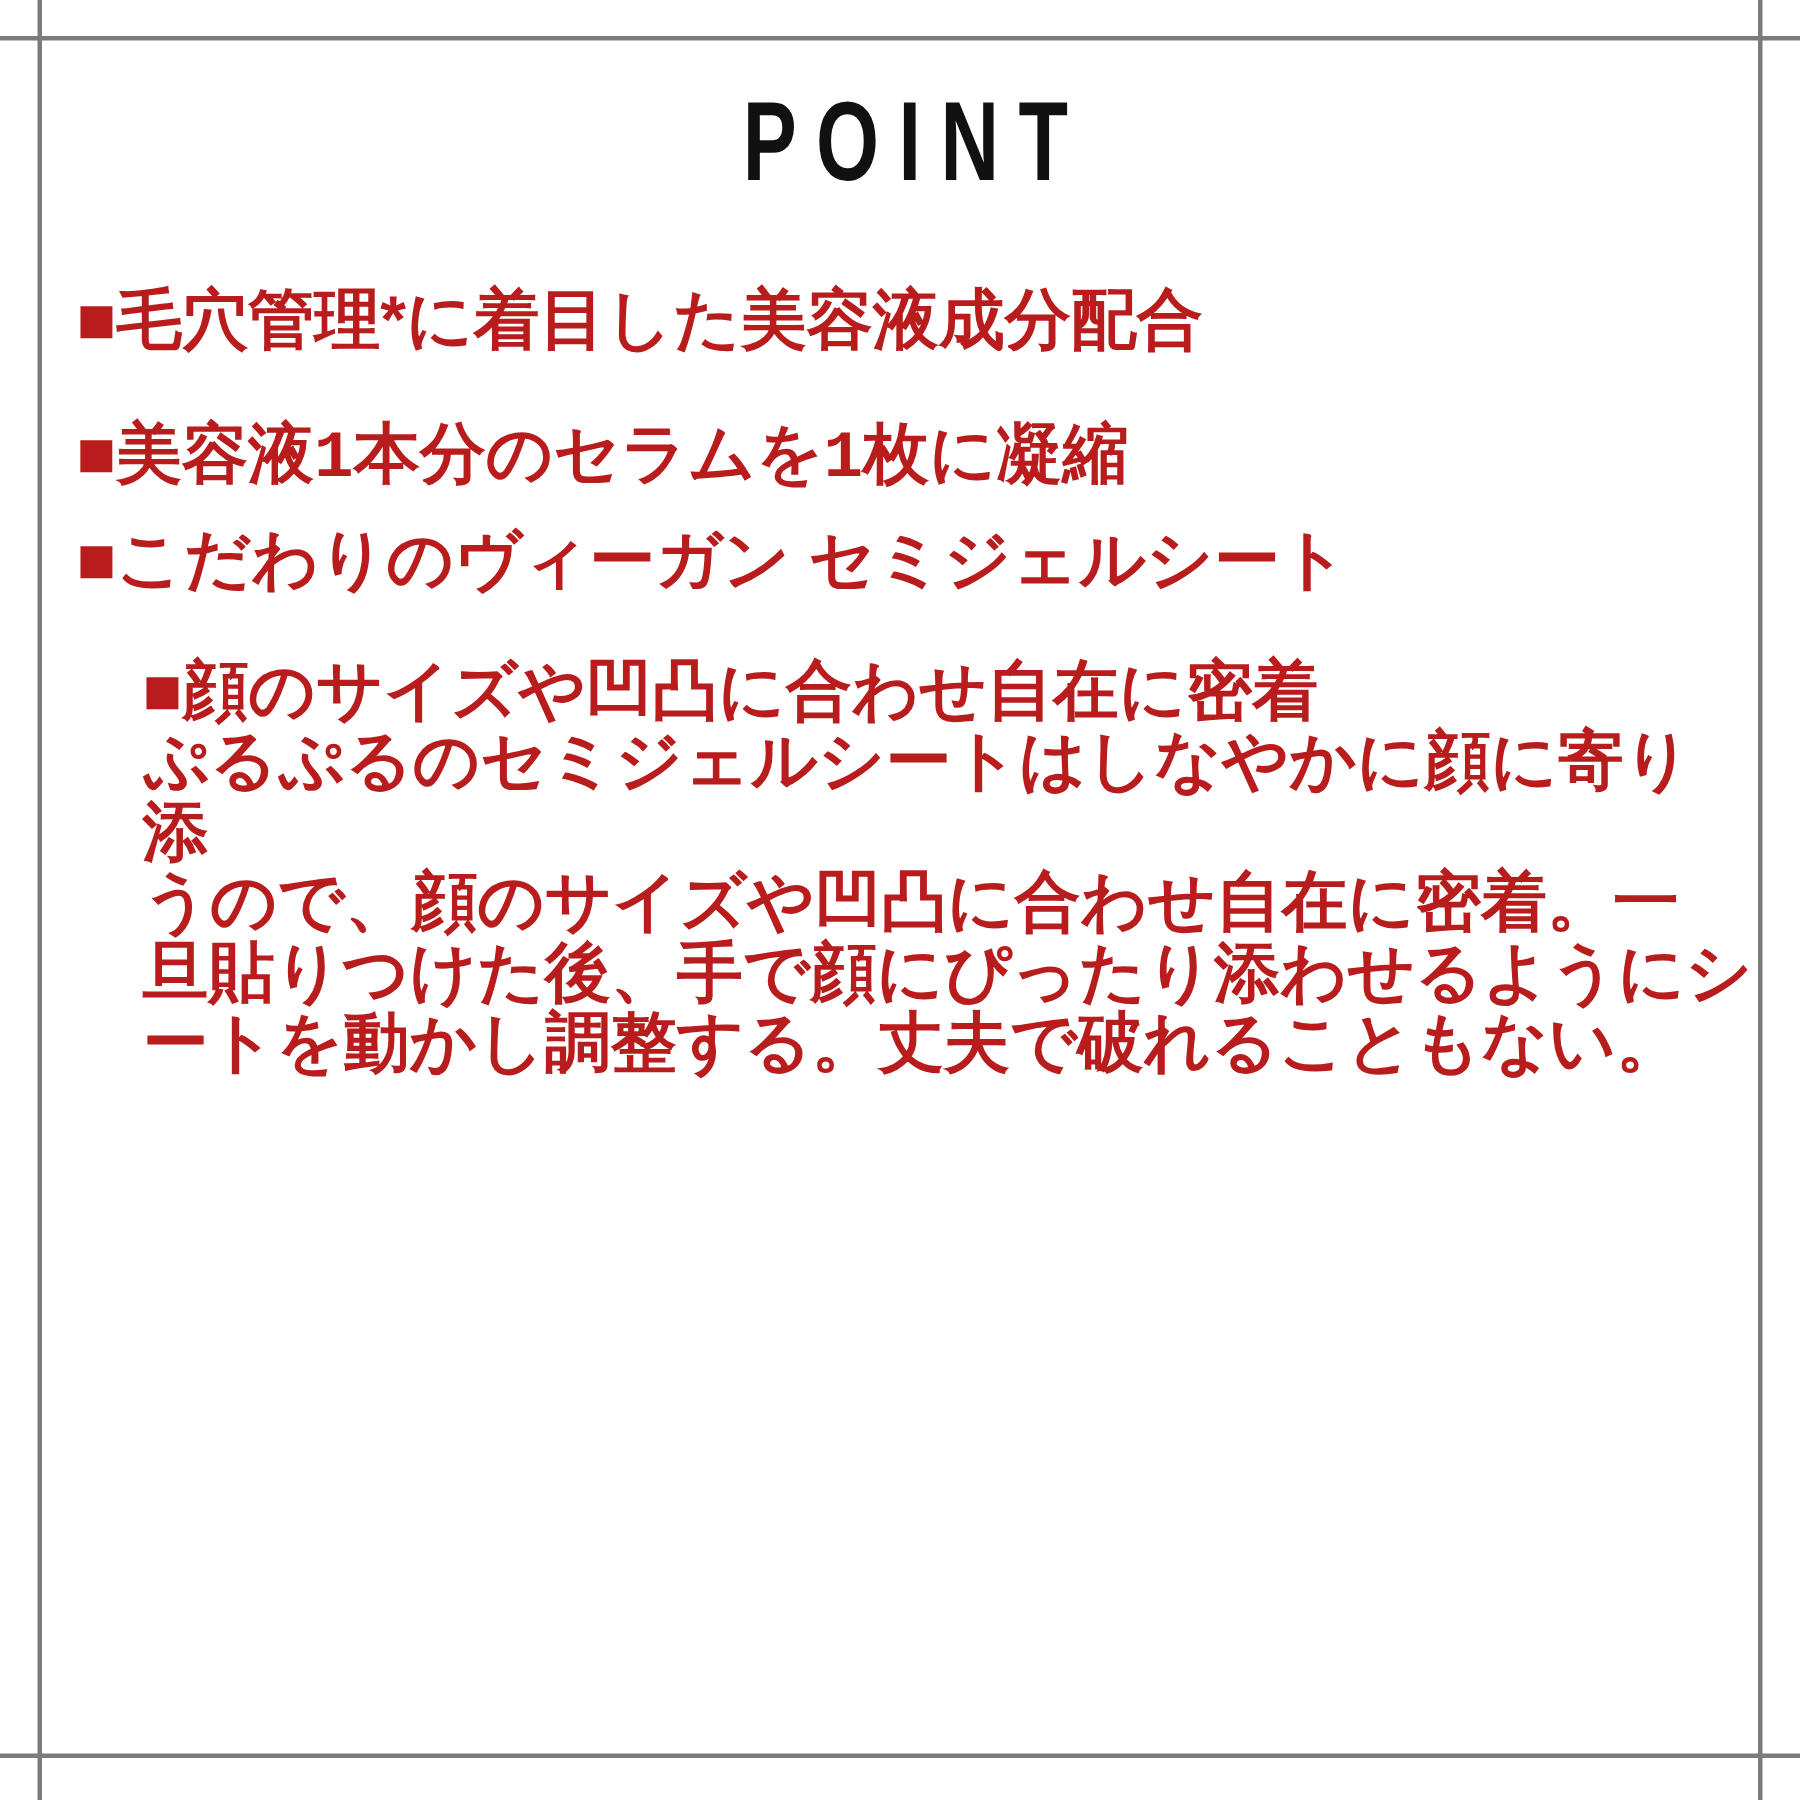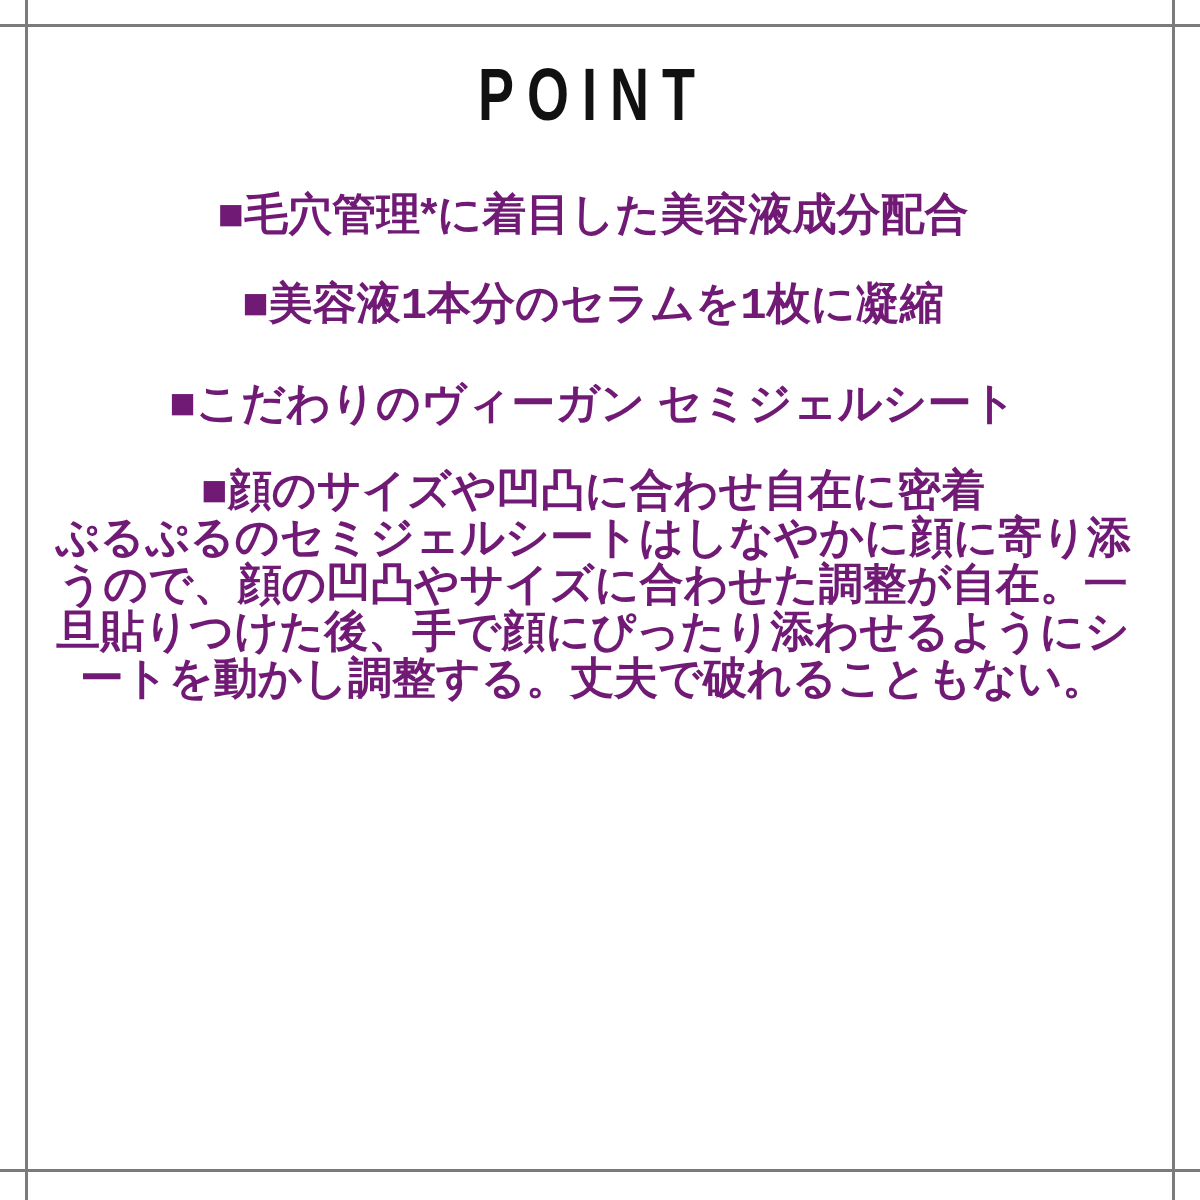--- a/index.html
+++ b/index.html
@@ -10,46 +10,45 @@
     overflow: hidden;
     font-family: "Liberation Sans", "DejaVu Sans", sans-serif;
     color: #121212;
   }
   .frame-line { position: absolute; background: #7b7b7b; }
   #frame-top    { top: 24px;  left: 0; width: 1200px; height: 3px; }
   #frame-bottom { top: 1169px; left: 0; width: 1200px; height: 3px; }
   #frame-left   { left: 25px;  top: 0; width: 3px; height: 1200px; }
   #frame-right  { left: 1172px; top: 0; width: 3px; height: 1200px; }
 
-  .content { position: absolute; left: 34px; top: 0; width: 1118px; }
+  .content { position: absolute; left: 51px; top: 0; width: 1118px; }
 
   h1.page-title {
     margin: 52px 0 0 0;
     text-align: center;
     font-size: 75px;
     line-height: 84px;
     font-weight: bold;
     letter-spacing: 18px;
     color: #111111;
     transform: scaleX(0.72);
     transform-origin: center;
     white-space: nowrap;
   }
 
   section.point-section {
     font-size: 44px;
     line-height: 47px;
     font-weight: bold;
-    color: #701a75;
-    text-align: center;
+    color: #b91c1c;
   }
   section.s1 { margin-top: 54px; }
   section.s2 { margin-top: 46px; font-family: Liberation Mono, monospace; }
-  section.s3 { margin-top: 49px; }
-  section.s4 { margin-top: 40px; }
+  section.s3 { margin-top: 20px; }
+  section.s4 { margin-top: 40px; margin-left: 44px; }
 
   h2.section-heading {
     margin: 0; padding: 0;
     font-size: 44px;
     line-height: 47px;
     font-weight: bold;
   }
   p.section-body {
     margin: 0; padding: 0;
     white-space: pre-line;
@@ -75,18 +74,18 @@
     <h2 class="section-heading">■美容液1本分のセラムを1枚に凝縮</h2>
   </section>
 
   <section class="point-section s3">
     <h2 class="section-heading">■こだわりのヴィーガン セミジェルシート</h2>
   </section>
 
   <section class="point-section s4">
     <h2 class="section-heading">■顔のサイズや凹凸に合わせ自在に密着</h2>
     <p class="section-body">ぷるぷるのセミジェルシートはしなやかに顔に寄り添
-うので、顔の凹凸やサイズに合わせた調整が自在。一
+うので、顔のサイズや凹凸に合わせ自在に密着。一
 旦貼りつけた後、手で顔にぴったり添わせるようにシ
 ートを動かし調整する。丈夫で破れることもない。</p>
   </section>
 
 </div>
 
 </body></html>

